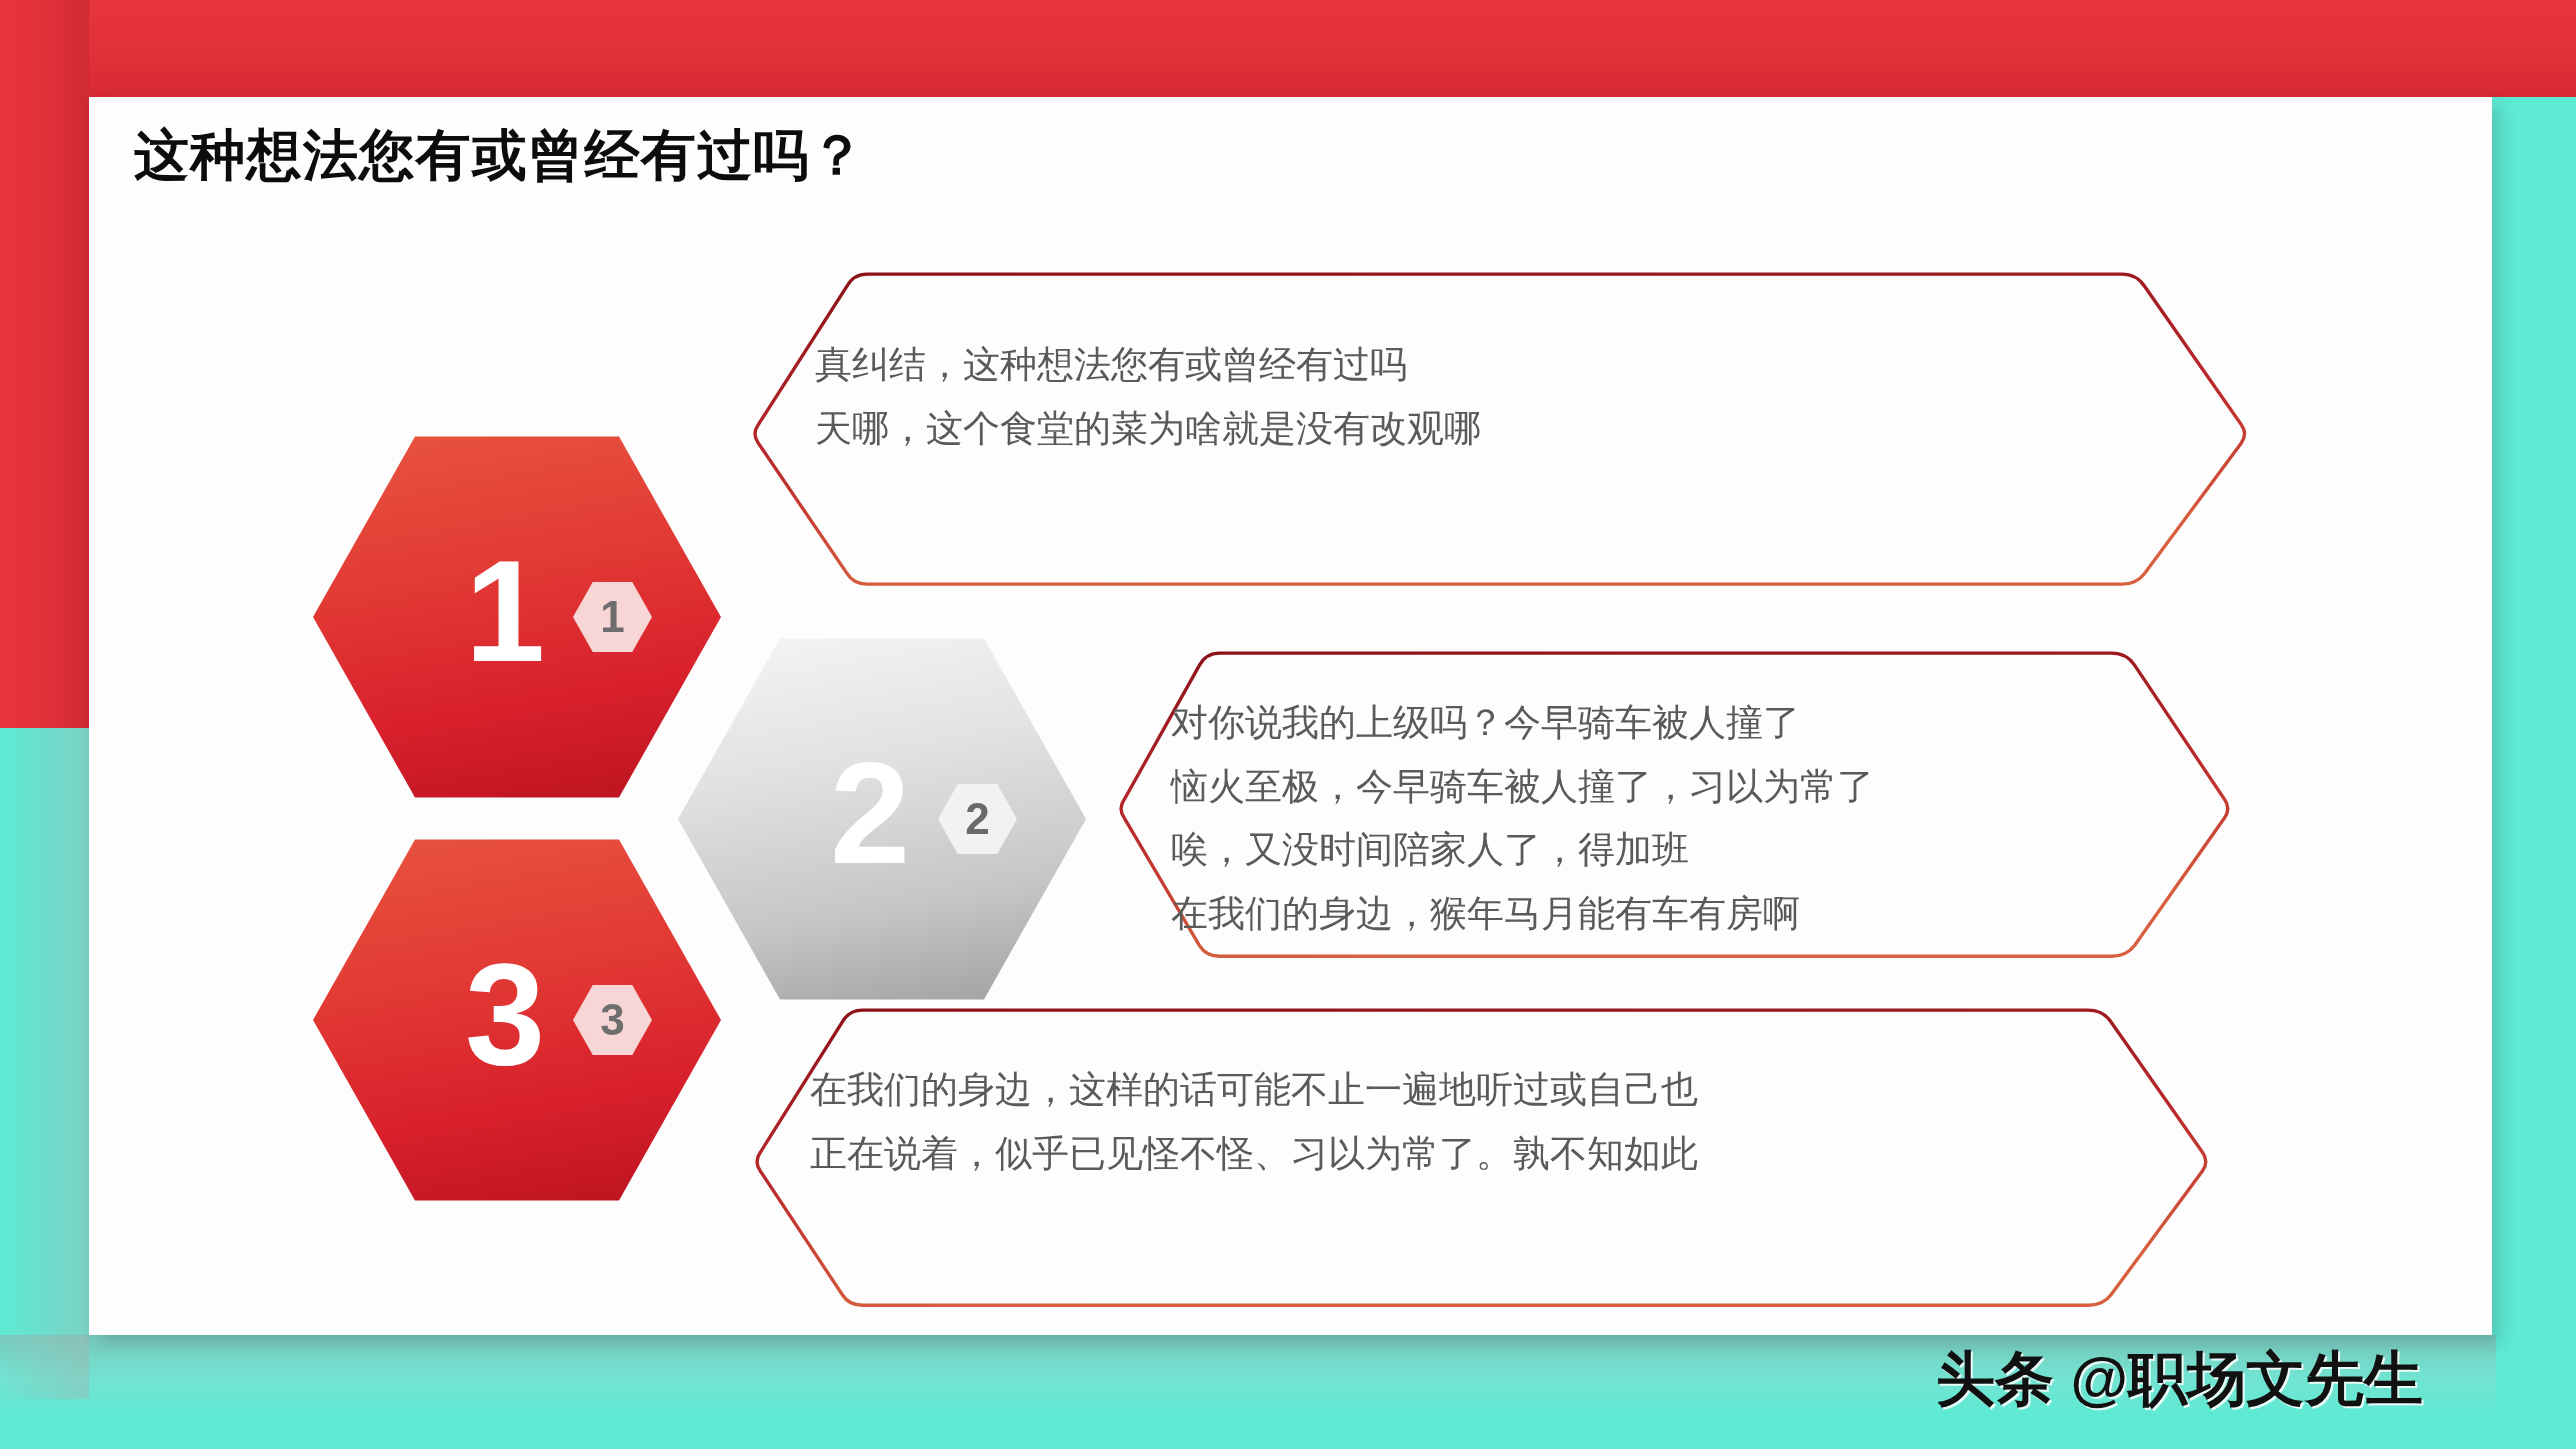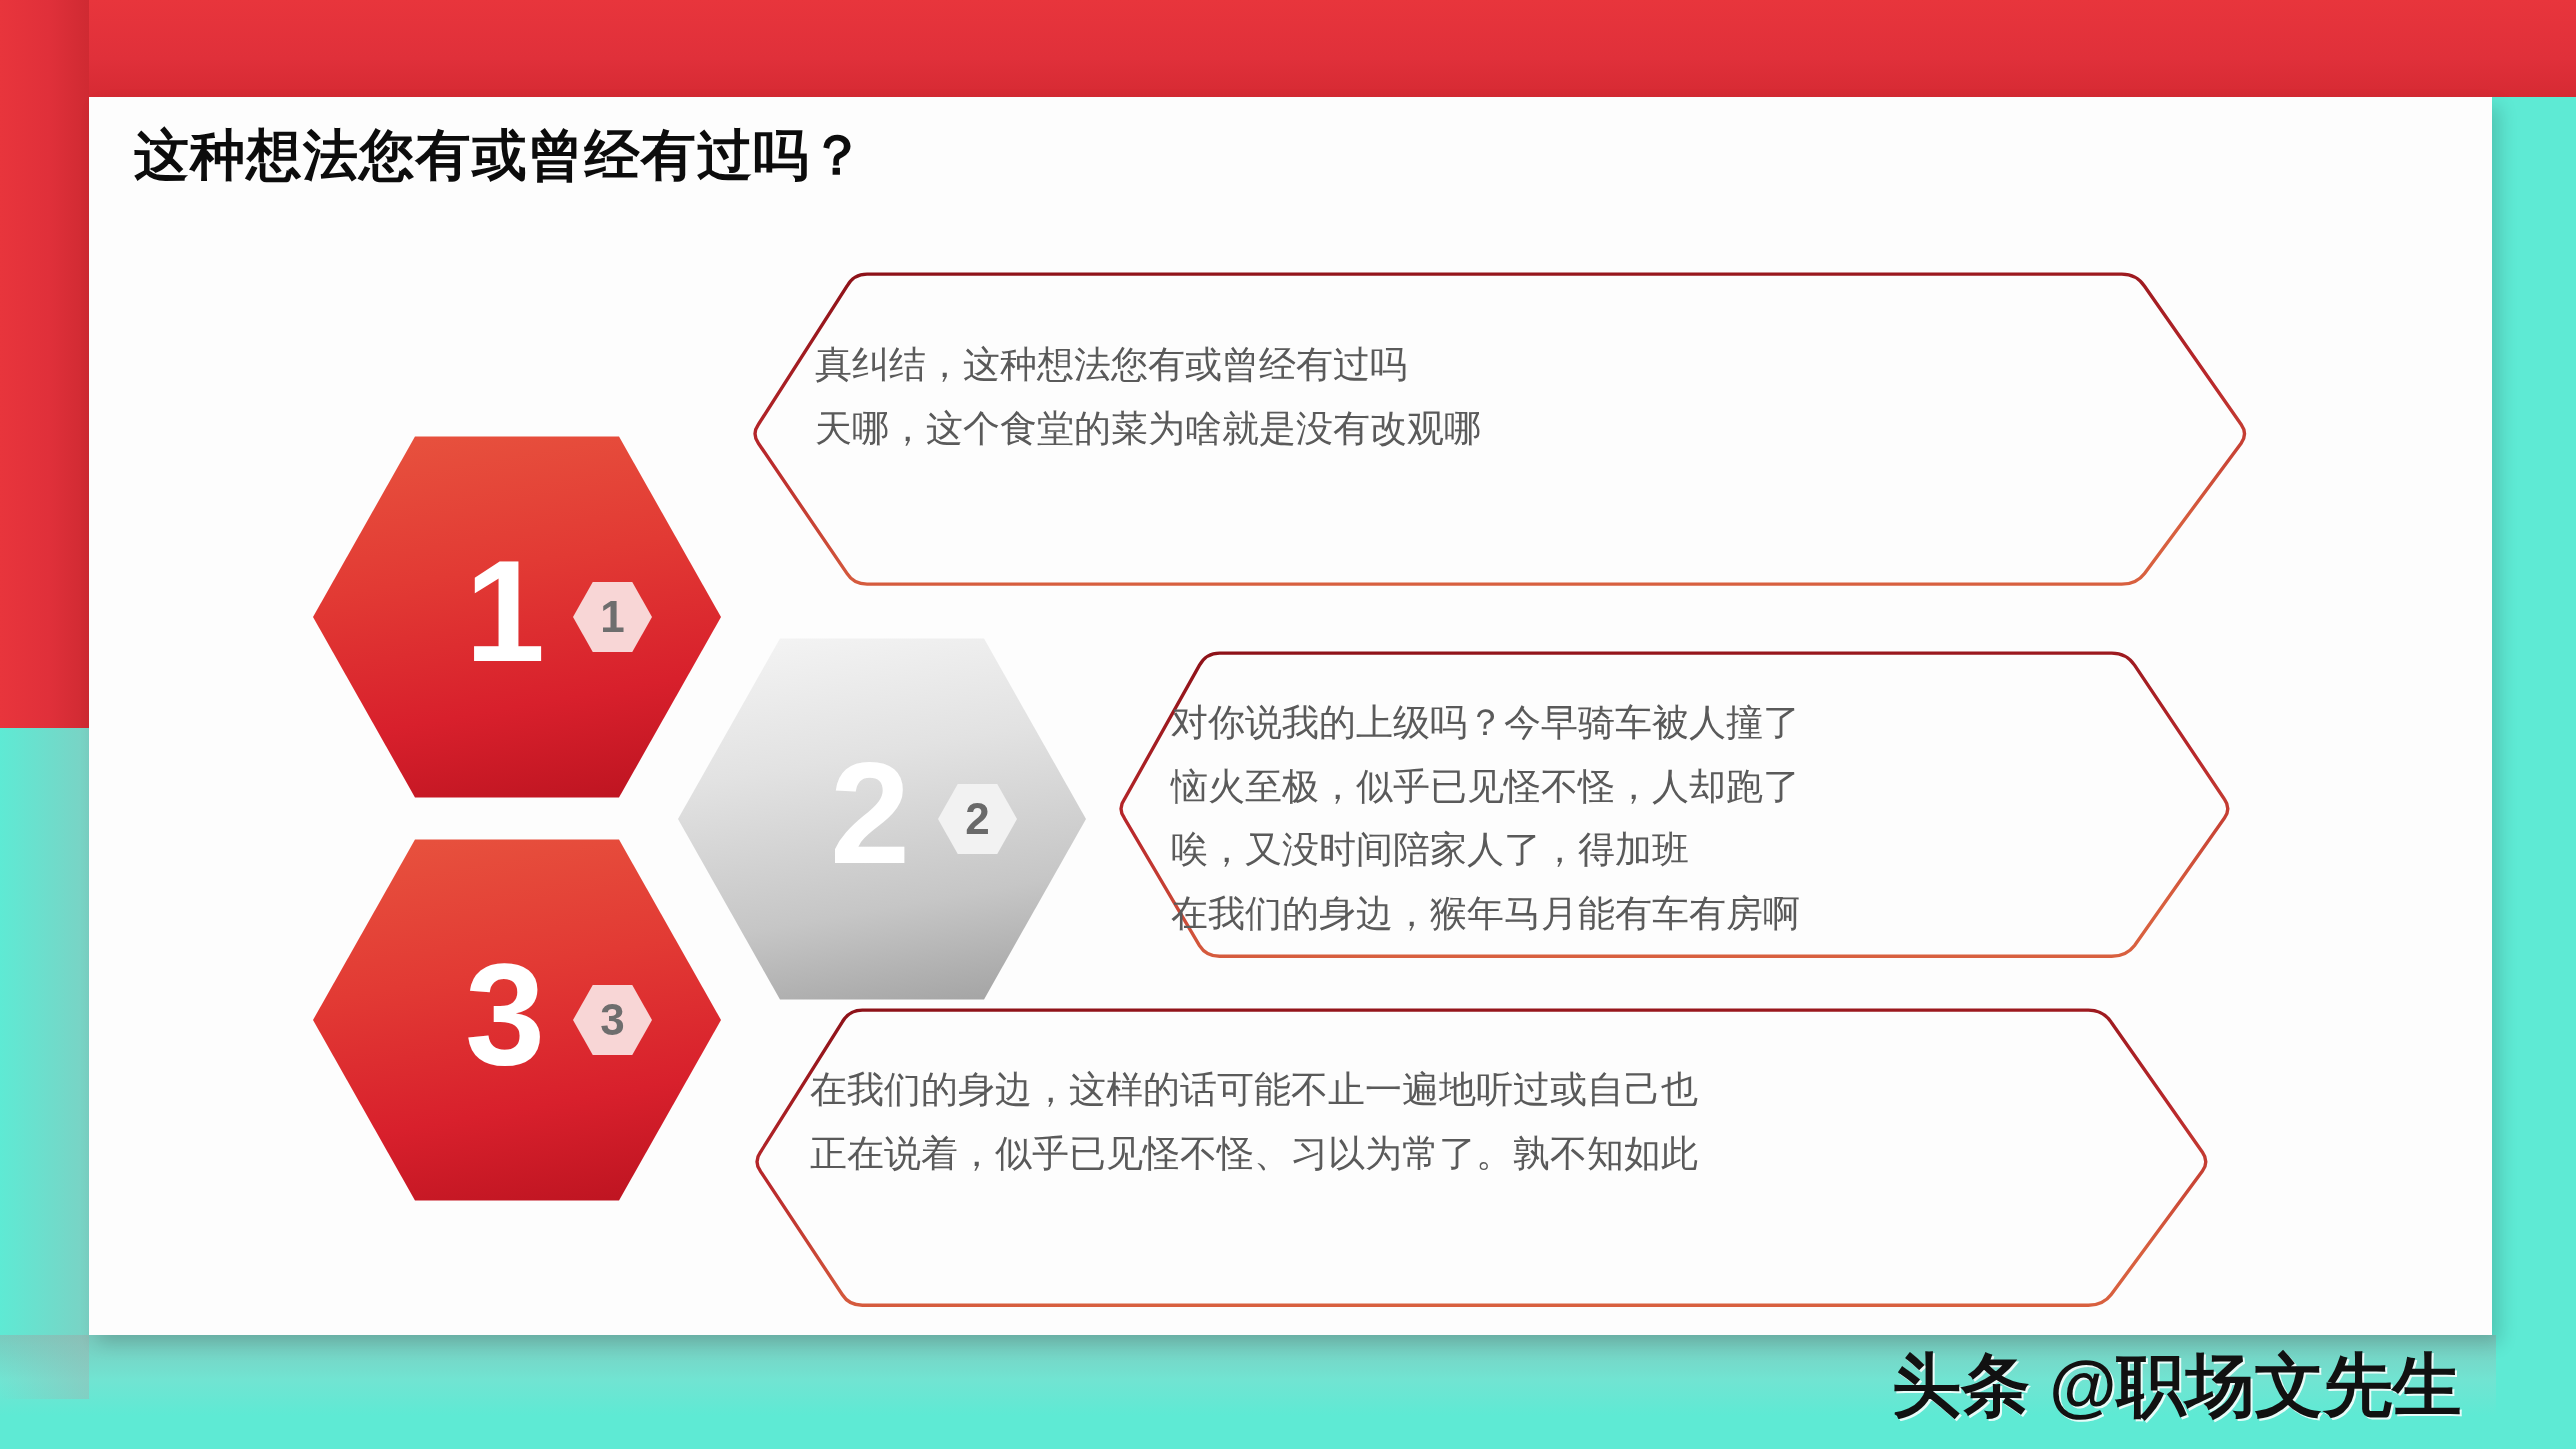--- a/index.html
+++ b/index.html
@@ -105,22 +105,22 @@
   }
   #box1{left:753px;top:270px;width:1409px;height:317px;}
   #box1 .lines{left:62px;top:63px;}
   #box2{left:1119px;top:649px;width:1033px;height:310px;}
   #box2 .lines{left:52px;top:42px;}
   #box3{left:755px;top:1006px;width:1375px;height:302px;}
   #box3 .lines{left:55px;top:52px;}
 
   
   .watermark{
-    position:absolute;left:1892px;top:1340px;
-    font-size:69px;font-weight:700;color:#111;
+    position:absolute;left:1936px;top:1340px;
+    font-size:59px;font-weight:700;color:#111;
     text-shadow:2px 2px 0 rgba(255,255,255,.85);
     white-space:nowrap;
   }
 </style>
 </head>
 <body>
 
 <div id="stage">
 
   <div class="red-top"></div>
@@ -156,21 +156,21 @@
         <linearGradient id="g2" x1="0" y1="0" x2="0.25" y2="1">
           <stop offset="0%" stop-color="#8c1118"></stop>
           <stop offset="55%" stop-color="#b9282b"></stop>
           <stop offset="100%" stop-color="#d8603f"></stop>
         </linearGradient>
       </defs>
       <path d="M 150 6 L 1480 6 Q 1502 6 1514 24 L 1648 224 Q 1658 238 1648 252 L 1514 442 Q 1502 458 1480 458 L 150 458 Q 130 458 120 442 L 8 252 Q -2 238 8 224 L 120 24 Q 130 6 150 6 Z" fill="none" stroke="url(#g2)" stroke-width="5"></path>
     </svg>
     <div class="lines">
       <div>对你说我的上级吗？今早骑车被人撞了</div>
-      <div>恼火至极，似乎已见怪不怪，人却跑了</div>
+      <div>恼火至极，今早骑车被人撞了，习以为常了</div>
       <div> 唉，又没时间陪家人了，得加班</div>
       <div>在我们的身边，猴年马月能有车有房啊</div>
     </div>
   </div>
 
   <div class="callout" id="box3">
     <svg width="1375" height="302" viewBox="0 0 2050 450">
       <defs>
         <linearGradient id="g3" x1="0" y1="0" x2="0.25" y2="1">
           <stop offset="0%" stop-color="#8c1118"></stop>

